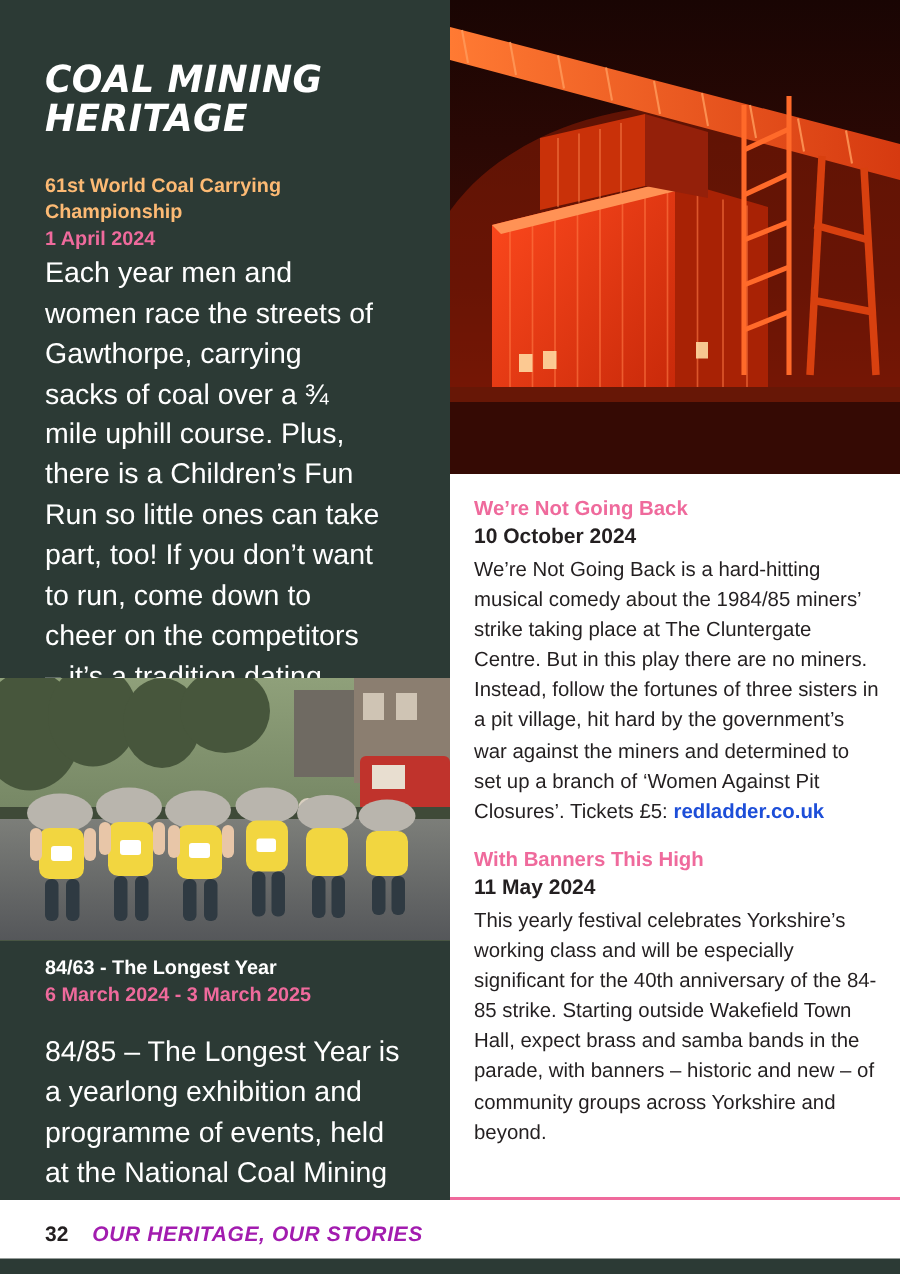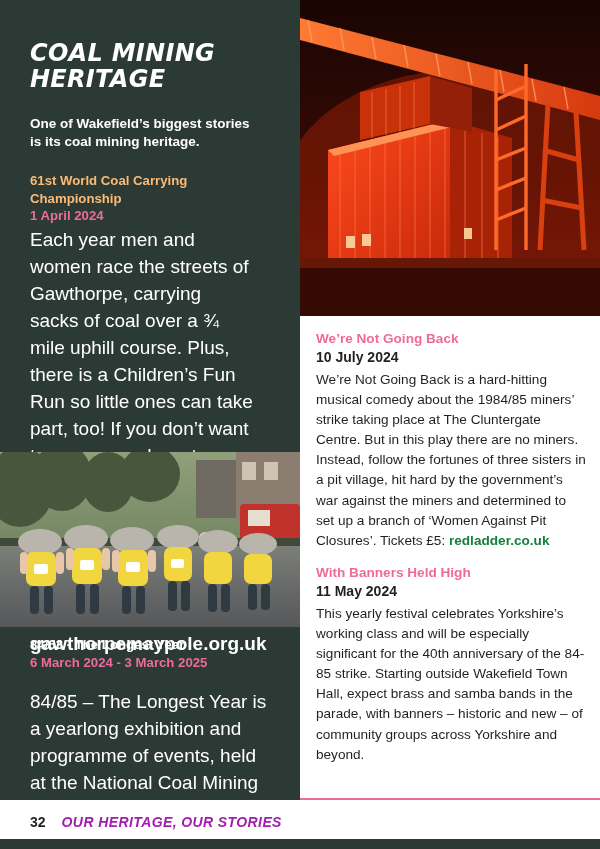--- a/index.html
+++ b/index.html
@@ -126,21 +126,21 @@
     font-weight: bold;
     color: #231f20;
     line-height: 1.4;
     margin-bottom: 2px;
   }
   .r-body {
     font-size: 13.6px;
     line-height: 1.48;
     color: #231f20;
   }
-  .r-body .pinklink { color: #15803d; font-weight: bold; }
+  .r-body .pinklink { color: #1d4ed8; font-weight: bold; }
   .gap { height: 13px; }
 
   
   .pink-rule {
     position: absolute;
     left: 300px; top: 798px;
     width: 300px; height: 2px;
     background: #ef6a9c;
   }
 
@@ -185,21 +185,20 @@
   }
 </style>
 </head>
 <body>
 
 <div class="page">
 
   <div class="left-col">
     <div class="left-inner">
       <div class="headline">COAL MINING HERITAGE</div>
-      <div class="lede">One of Wakefield’s biggest stories is its coal mining heritage.</div>
 
       <div>
         <div class="ev-title">61st World Coal Carrying Championship</div>
         <div class="ev-date-pink">1 April 2024</div>
         <div class="ev-body"><span>Each year men and women race the streets of Gawthorpe, carrying sacks of coal over a ¾ mile uphill course. Plus, there is a Children’s Fun Run so little ones can take part, too! If you don’t want to run, come down to cheer on the competitors – it’s a tradition dating back more than 60 years, and a great day out. £25 to enter the race, free to watch! For more details:</span>
           <span class="link-bold">gawthorpemaypole.org.uk</span>
         </div>
       </div>
     </div>
 
@@ -398,28 +397,28 @@
           <rect x="46" y="236" width="9" height="12"></rect>
           <rect x="62" y="234" width="9" height="12"></rect>
           <rect x="164" y="228" width="8" height="11"></rect>
         </g>
       </svg>
     </div>
 
     <div class="right-text">
       <div>
         <div class="r-title">We’re Not Going Back</div>
-        <div class="r-date">10 July 2024</div>
+        <div class="r-date">10 October 2024</div>
         <div class="r-body"><span>We’re Not Going Back is a hard-hitting musical comedy about the 1984/85 miners’ strike taking place at The Cluntergate Centre. But in this play there are no miners. Instead, follow the fortunes of three sisters in a pit village, hit hard by the government’s war against the miners and determined to set up a branch of ‘Women Against Pit Closures’. Tickets £5: </span><span class="pinklink">redladder.co.uk</span></div>
       </div>
 
       <div class="gap"></div>
 
       <div>
-        <div class="r-title">With Banners Held High</div>
+        <div class="r-title">With Banners This High</div>
         <div class="r-date">11 May 2024</div>
         <div class="r-body">This yearly festival celebrates Yorkshire’s working class and will be especially significant for the 40th anniversary of the 84-85 strike. Starting outside Wakefield Town Hall, expect brass and samba bands in the parade, with banners – historic and new – of community groups across Yorkshire and beyond.</div>
       </div>
     </div>
   </div>
 
   <div class="pink-rule"></div>
 
   <div class="footer">
     <div class="footer-inner">

